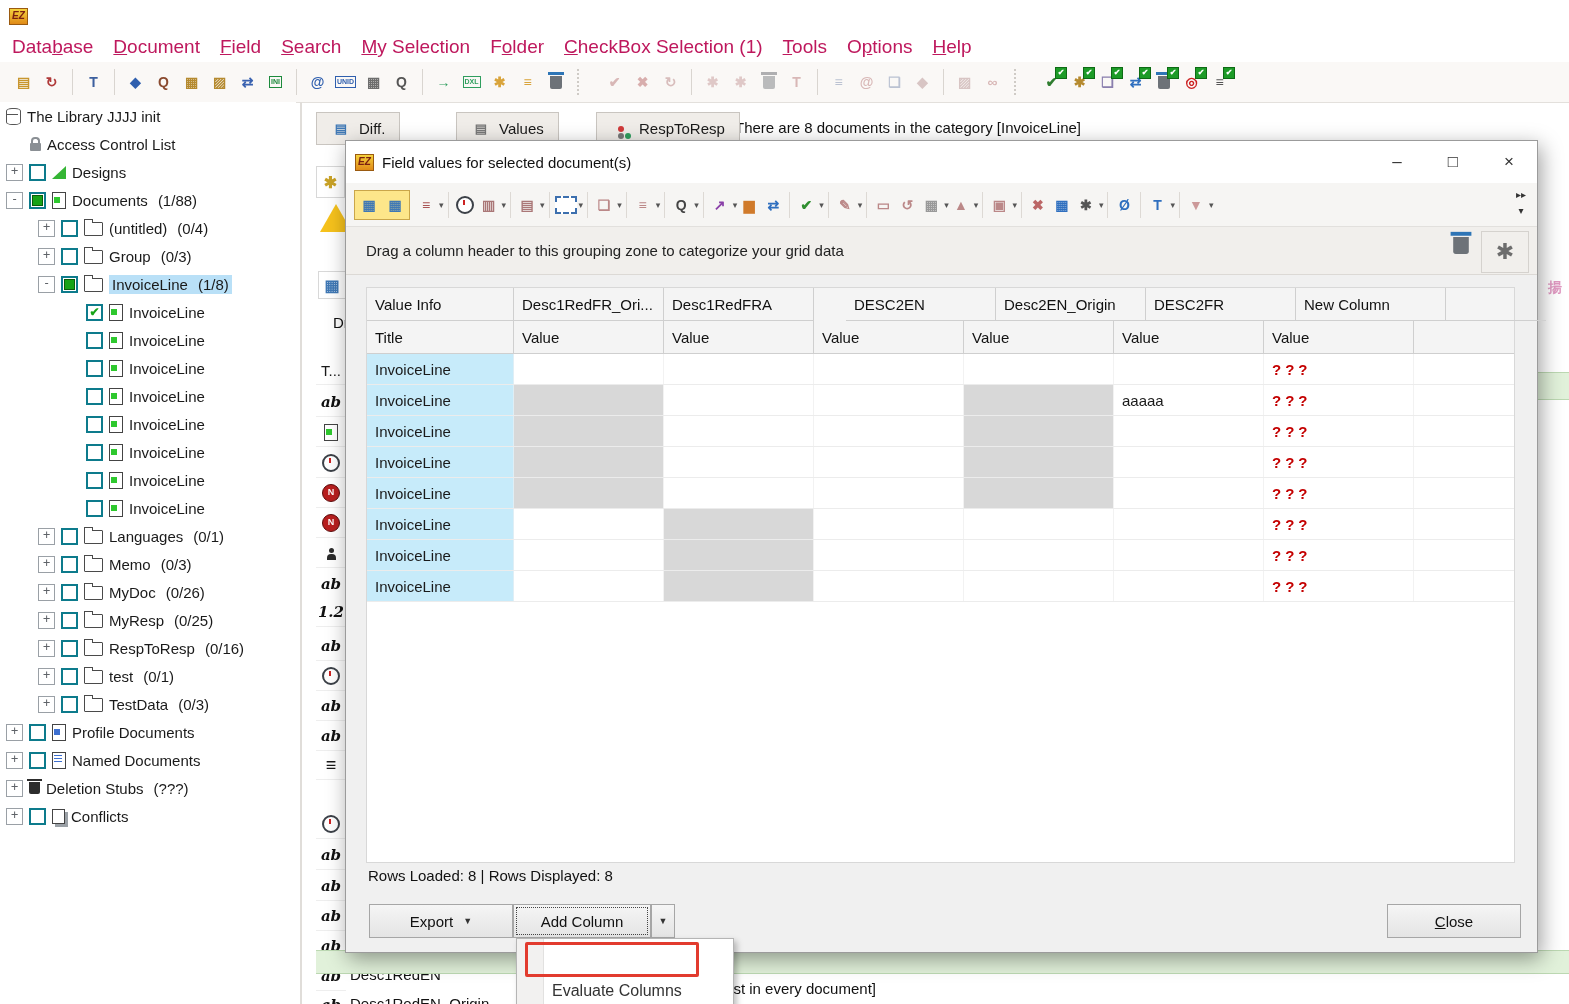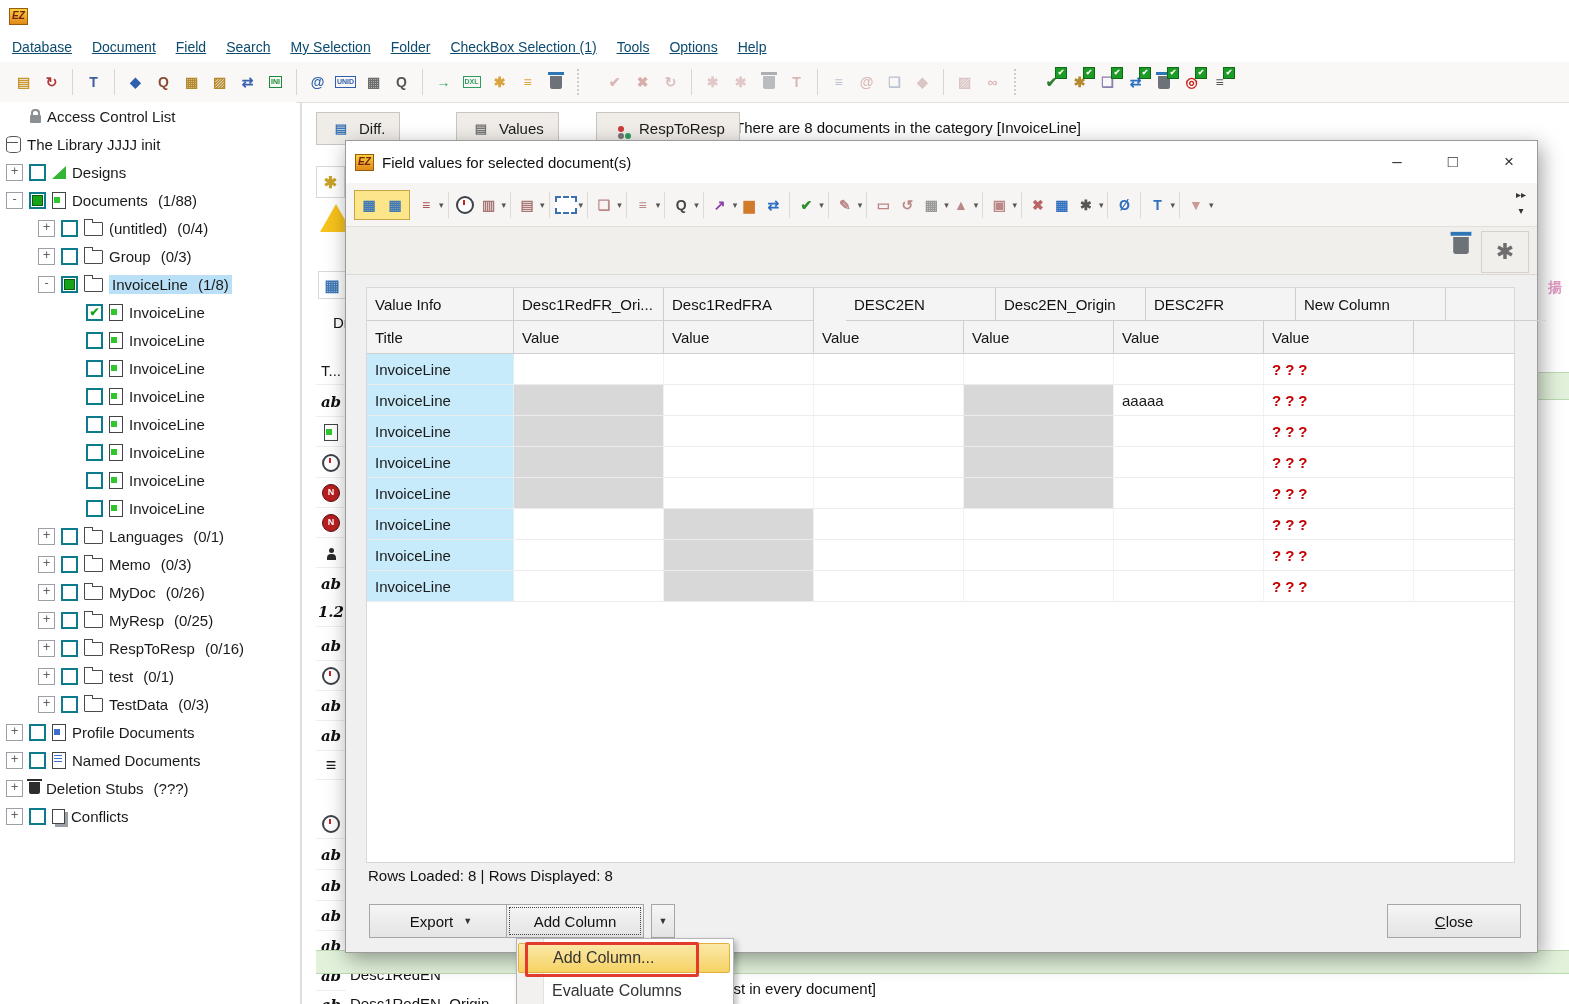--- a/index.html
+++ b/index.html
@@ -7,21 +7,21 @@
        font-family:"Liberation Sans",sans-serif;background:#fff;color:#1a1a1a;}
   .abs{position:absolute;}
   
   #titlebar{left:0;top:0;width:1569px;height:32px;background:#fff;display:flex;align-items:center;}
   .ezlogo{width:17px;height:15px;margin:0 8px 0 9px;background:linear-gradient(#f5d23c,#e08a18);
           border:1px solid #9a5a10;color:#7a1f10;font:italic bold 10px/14px "Liberation Sans",sans-serif;
           text-align:center;}
   #win-title{color:#9b9b9b;font-size:15px;}
   
   #menubar{left:0;top:32px;width:1569px;height:30px;background:#fff;display:flex;align-items:center;padding-left:2px;}
-  .menu-item{padding:4px 10px;font-size:14px;color:#0c4a6e;cursor:default;text-decoration:underline;}
+  .menu-item{padding:4px 10px;font-size:19px;color:#be185d;cursor:default;}
   
   #toolbar{left:0;top:62px;width:1569px;height:40px;background:#faf8f6;border-bottom:1px solid #e3e0dc;
            display:flex;align-items:center;padding-left:6px;}
   .tb-group{display:flex;align-items:center;gap:3px;padding:0 5px;}
   .tb-sep{width:1px;height:26px;background:#d9d5d0;margin:0 3px;}
   .tb-gap{width:14px;border-left:2px dotted #cfcbc6;height:26px;margin:0 4px;}
   .ic{width:25px;height:25px;display:flex;align-items:center;justify-content:center;
       font-size:14px;font-weight:bold;position:relative;border-radius:2px;}
   .ic.dis{opacity:.45;}
   .badge{position:absolute;top:-3px;right:-3px;width:10px;height:10px;background:#1d9b27;border:1px solid #0d6b14;
@@ -221,30 +221,30 @@
       <div class="ic" style="color: rgb(109, 114, 120);">
         <div class="trash"></div>
         <div class="badge">✔</div>
       </div>
       <div class="ic" style="color: rgb(204, 34, 34);">◎<div class="badge">✔</div></div>
       <div class="ic" style="color: rgb(85, 85, 85);">≡<div class="badge">✔</div></div>
     </div>
   </div>
 
 <div class="abs" id="tree">
+    <div class="trow" style="padding-left: 6px;">
+      <div class="dbic"></div>
+      <div style="display: flex; gap: 10px;">
+        <div>The Library JJJJ init</div>
+      </div>
+    </div>
     <div class="trow" style="padding-left: 30px;">
       <div class="lockic"></div>
       <div style="display: flex; gap: 10px;">
         <div>Access Control List</div>
-      </div>
-    </div>
-    <div class="trow" style="padding-left: 6px;">
-      <div class="dbic"></div>
-      <div style="display: flex; gap: 10px;">
-        <div>The Library JJJJ init</div>
       </div>
     </div>
     <div class="trow" style="padding-left: 6px;">
       <div class="exp">+</div>
       <div class="cb"></div>
       <div class="designic"></div>
       <div style="display: flex; gap: 10px;">
         <div>Designs</div>
       </div>
     </div>
@@ -528,20 +528,21 @@
       <div class="dic" style="color: rgb(47, 111, 191);">Ø</div>
       <div class="dsep"></div>
       <div class="dic" style="color: rgb(47, 111, 191);">T</div>
       <div class="dcaret">▾</div>
       <div class="dsep"></div>
       <div class="dic" style="color: rgb(204, 153, 153);">▼</div>
       <div class="dcaret">▾</div>
     </div>
 
   <div id="grouping">
+    <div class="hint">Drag a column header to this grouping zone to categorize your grid data</div>
     <div id="grp-trash" class="trash" style="transform:scale(1.3);"></div>
     <div id="grp-gear">✱</div>
   </div>
 
   <div id="grid">
       <div class="hrow">
         <div class="hcell" style="width: 147px;">Value Info</div>
         <div class="hcell" style="width: 150px;">Desc1RedFR_Ori...</div>
         <div class="hcell" style="width: 150px;">Desc1RedFRA</div>
         <div class="hcell" style="width: 150px; margin-left: 32px;">DESC2EN</div>
@@ -650,35 +651,34 @@
       </div>
       <div style="height: 260px; background: rgb(255, 255, 255);"></div>
     </div>
 
   <div id="dlg-status">Rows Loaded: 8  |  Rows Displayed: 8</div>
 
   <div class="btn" style="left:23px;width:144px;">
     <span>Export</span>
       <span class="caret">▼</span>
   </div>
-  <div class="btn" id="btn-addcol" style="left:160px;width:138px;">
+  <div class="btn" id="btn-addcol" style="left:167px;width:138px;">
     <span>Add Column</span>
   </div>
   <div class="btn" id="btn-addcol-arrow" style="left:305px;">
     <span class="caret" style="margin:0;">▼</span>
   </div>
   <div class="btn" style="left:1041px;width:134px;">
     <span id="close-label"><u>C</u>lose</span>
   </div>
 </div>
 
 <div class="abs" id="menu-pop">
   <div class="gutter"></div>
 
-<div class="mitem hl" style="top: 4px;">Add Column...</div>
     <div class="mitem" style="top: 37px;">Evaluate Columns</div>
     <div id="red-annot"></div>
   </div>
 
 <div class="bgtab" style="left: 316px;">
     <div class="bgicon" style="color: rgb(63, 120, 181);">▤</div>
     <div>Diff.</div>
   </div>
 <div class="bgtab" style="left: 456px;">
     <div class="bgicon" style="color: rgb(119, 119, 119);">▤</div>

